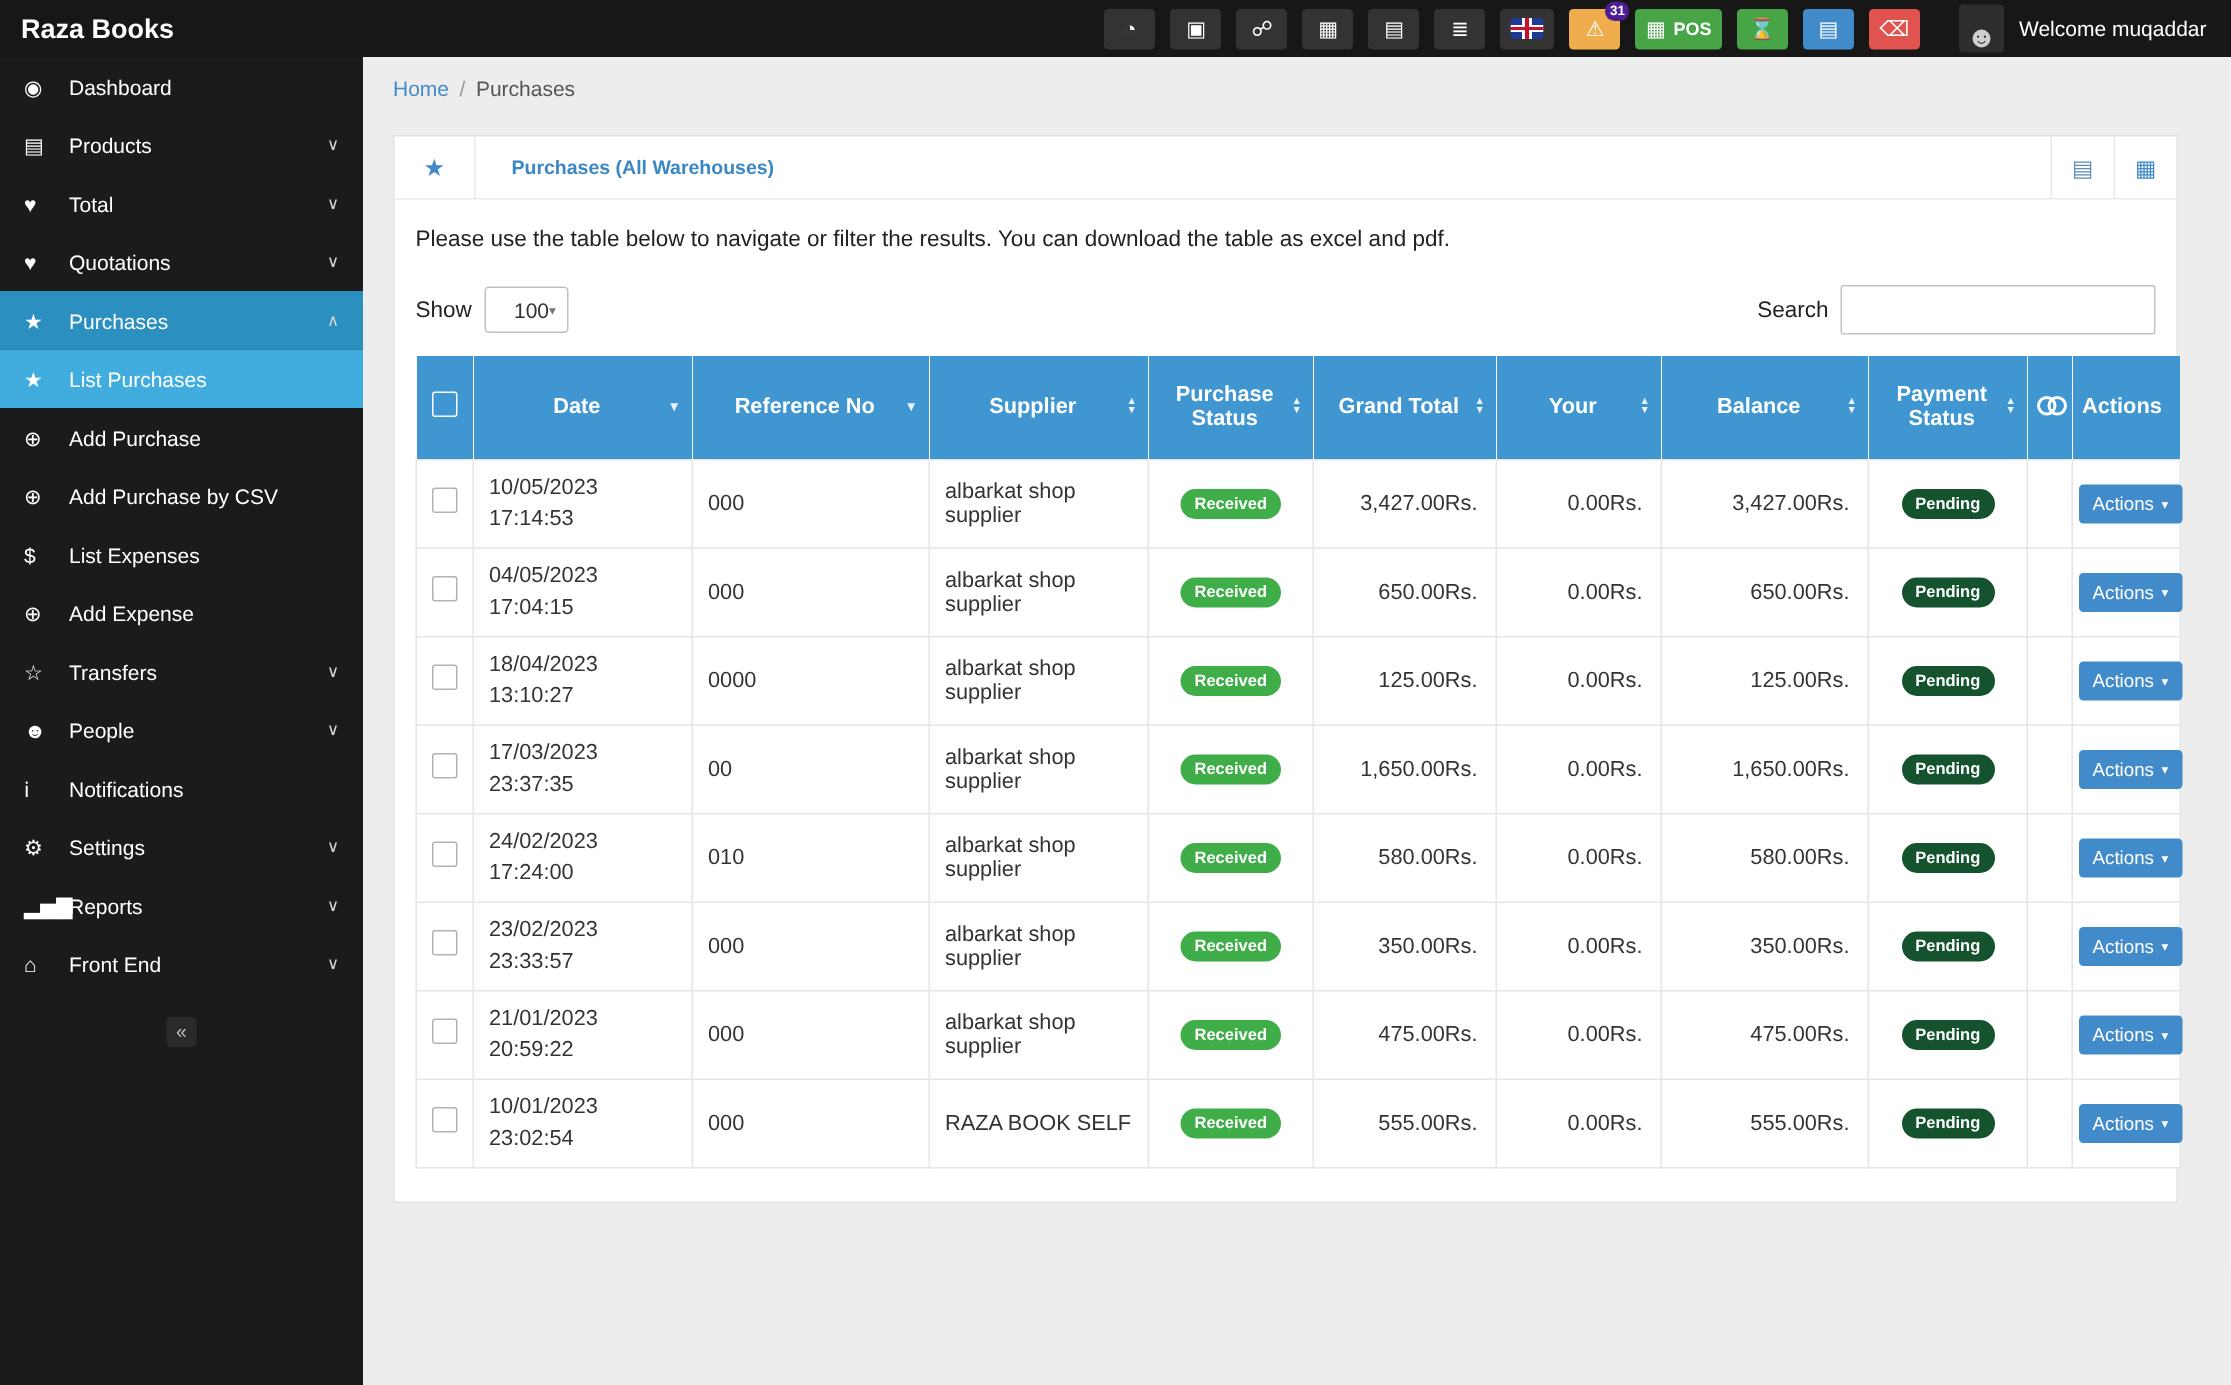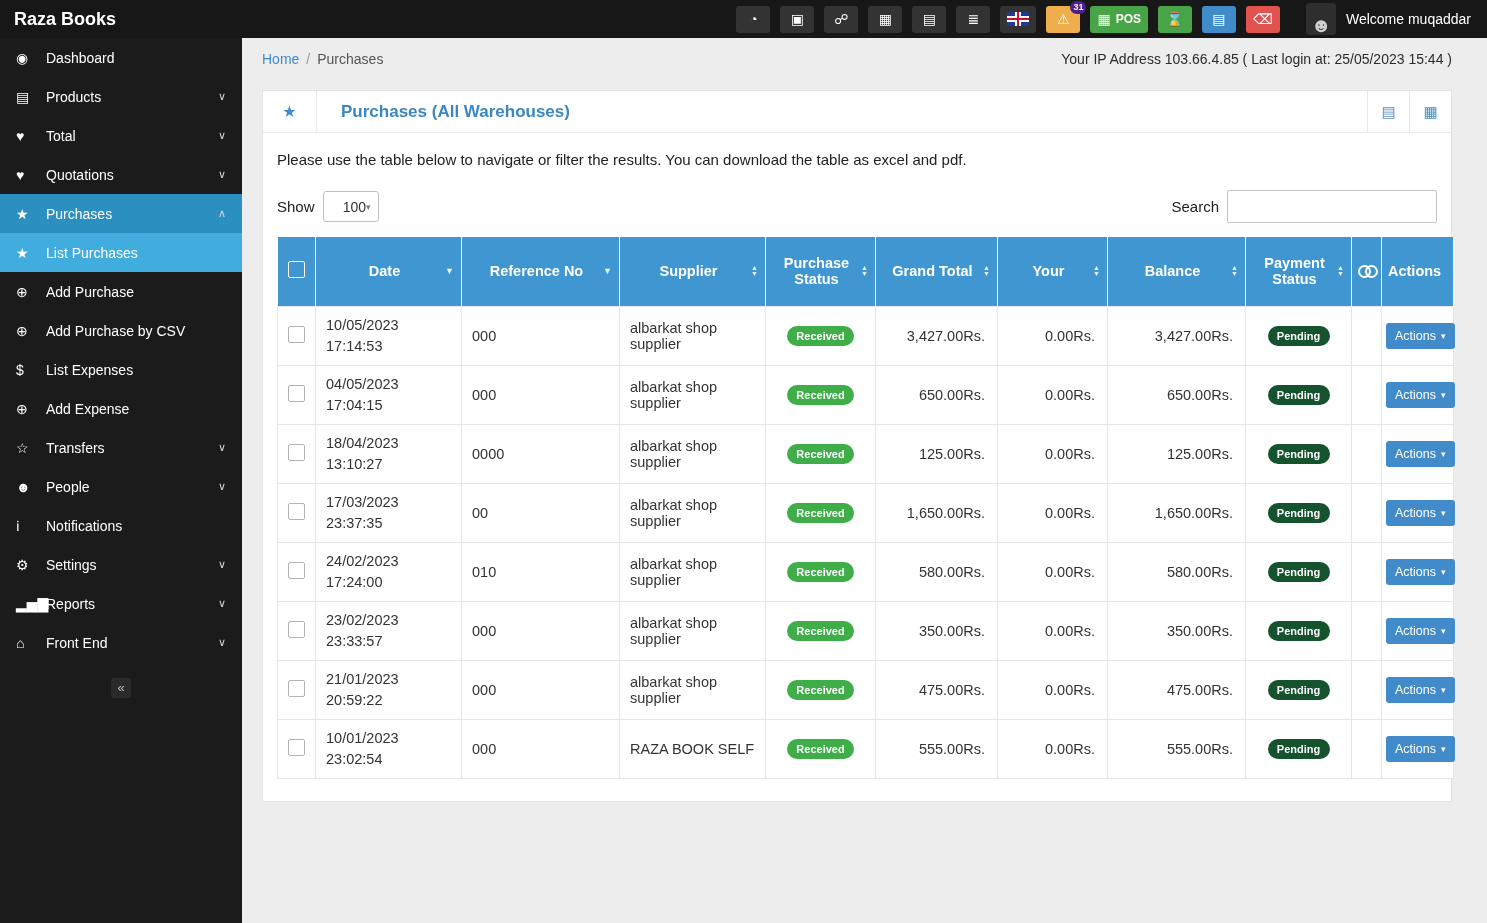--- a/index.html
+++ b/index.html
@@ -47,21 +47,21 @@
   .breadcrumb-row { height:42px; display:flex; align-items:center; padding:0 35px 0 20px; font-size:14px; color:#777; }
   .breadcrumb-home { color:#428bca; cursor:pointer; }
   .bc-sep { margin:0 7px; color:#999; }
   .bc-current { color:#555; }
   .ip-info { margin-left:auto; color:#2b2b2b; font-size:14px; }
 
   .panel { margin:10px 35px 0 20px; background:#fff; border:1px solid #e2e2e2; }
   .panel-header { display:flex; align-items:stretch; height:42px; border-bottom:1px solid #e9e9e9; }
   .panel-star { width:54px; display:flex; align-items:center; justify-content:center;
                 border-right:1px solid #e9e9e9; color:#428bca; font-size:16px; }
-  .panel-title { flex:1; display:flex; align-items:center; padding-left:24px; color:#3a87c4; font-weight:bold; font-size:17px; }
+  .panel-title { flex:1; display:flex; align-items:center; padding-left:24px; color:#3a87c4; font-weight:bold; font-size:13px; }
   .panel-tool { width:42px; display:flex; align-items:center; justify-content:center;
                 border-left:1px solid #e9e9e9; color:#5b8db8; font-size:15px; cursor:pointer; }
   .panel-tool.blue { color:#428bca; }
   .panel-desc { padding:18px 14px 6px; font-size:15px; color:#222; }
 
   .controls { display:flex; align-items:center; padding:16px 14px 12px; }
   .ctl-label { font-size:15px; color:#222; }
   .show-select { margin-left:8px; width:56px; height:31px; border:1px solid #bfbfbf; border-radius:3px; background:#fff;
                  display:flex; align-items:center; justify-content:flex-end; padding:0 7px; font-size:14px; cursor:pointer; }
   .sel-caret { font-size:9px; color:#777; }
@@ -229,21 +229,20 @@
     </div>
   <div class="collapse-btn">«</div>
 </div>
 
 <div class="content">
 
   <div class="breadcrumb-row">
     <span class="breadcrumb-home">Home</span>
     <span class="bc-sep">/</span>
     <span class="bc-current">Purchases</span>
-    <span class="ip-info">Your IP Address 103.66.4.85 ( Last login at: 25/05/2023 15:44 )</span>
   </div>
 
   <div class="panel">
     <div class="panel-header">
       <div class="panel-star">★</div>
       <div class="panel-title">Purchases (All Warehouses)</div>
       <div class="panel-tool">
           <span>▤</span>
         </div>
       <div class="panel-tool blue">

